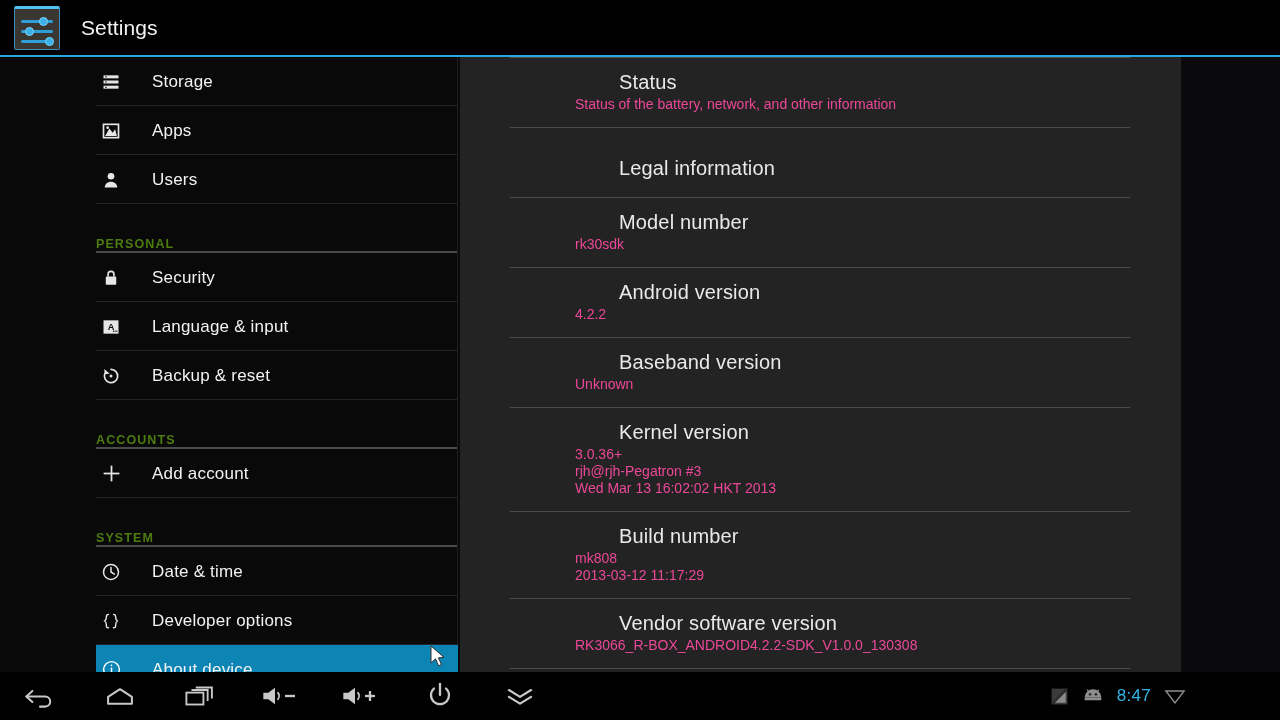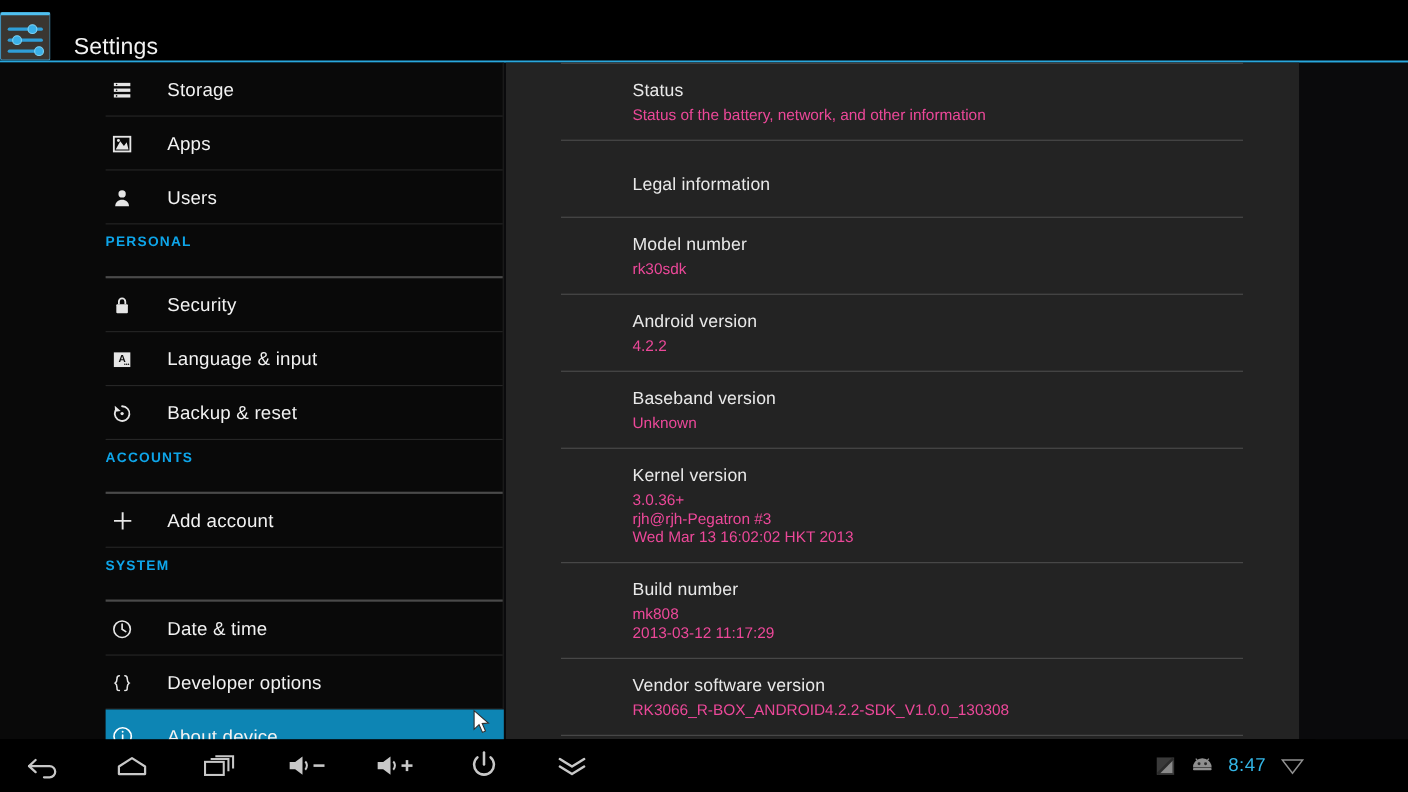--- a/index.html
+++ b/index.html
@@ -9,21 +9,21 @@
     font-family: "Liberation Sans", sans-serif;
     overflow: hidden;
   }
   #app { position: relative; width: 1280px; height: 720px; background: #000; }
 
   
   .titlebar {
     position: absolute; left: 0; top: 0; width: 1280px; height: 55px;
     background: #000;
   }
-  .titlebar-inner { display: flex; align-items: flex-end; height: 55px; }
+  .titlebar-inner { display: flex; align-items: center; height: 55px; padding-left: 14px; }
   .app-icon {
     width: 46px; height: 44px; flex: 0 0 auto;
     background: #3a3631;
     border: 1px solid #3e8fb8;
     border-top: 3px solid #4fc0f0;
     border-radius: 2px;
     position: relative;
   }
   .app-icon .track { position: absolute; height: 3px; background: #2f9fd8; border-radius: 2px; }
   .app-icon .knob  { position: absolute; width: 9px; height: 9px; border-radius: 50%;
@@ -65,38 +65,38 @@
   .sb-item.selected {
     background: #0d85b4; margin-left: 0; width: 362px;
   }
   .sb-ico {
     width: 30px; flex: 0 0 auto; display: flex; align-items: center; justify-content: center;
     color: #e6e6e6;
   }
   .sb-label { font-size: 17px; margin-left: 26px; color: #f2f2f2; letter-spacing: .2px; }
   .sb-header {
     position: relative; height: 49px; display: flex; align-items: flex-end;
-    padding-bottom: 26px; color: #0ea5e9; font-size: 12.5px; font-weight: bold;
+    padding-bottom: 2px; color: #4d7c0f; font-size: 12.5px; font-weight: bold;
     letter-spacing: 1.1px;
   }
   .sb-header .divider {
     position: absolute; left: 0; right: 0; bottom: 0; height: 2px; background: #4a4a4a;
   }
 
   
   .content {
     position: absolute; left: 460px; top: 0; width: 721px; height: 615px;
     background: #232323;
   }
   .c-rows { padding-left: 50px; padding-right: 51px; }
   .c-row { position: relative; padding: 14px 0 14px 65px; }
   .c-row .divider {
     position: absolute; left: 0; right: 0; top: 0; height: 1px; background: #4c4c4c;
   }
-  .c-title { font-size: 16px; color: #e9e9e9; letter-spacing: .15px; line-height: 23px; }
+  .c-title { font-size: 20px; color: #e9e9e9; letter-spacing: .15px; line-height: 23px; margin-left: 44px; }
   .c-sub {
     font-size: 14px; color: #ec4899; line-height: 17px; margin-top: 2px;
     white-space: pre-line;
   }
   .c-row.tall { padding-top: 30px; padding-bottom: 17px; }
 
   
   .navbar {
     position: absolute; left: 0; bottom: 0; width: 1196px; height: 48px;
     background: #000; display: flex; align-items: center;

